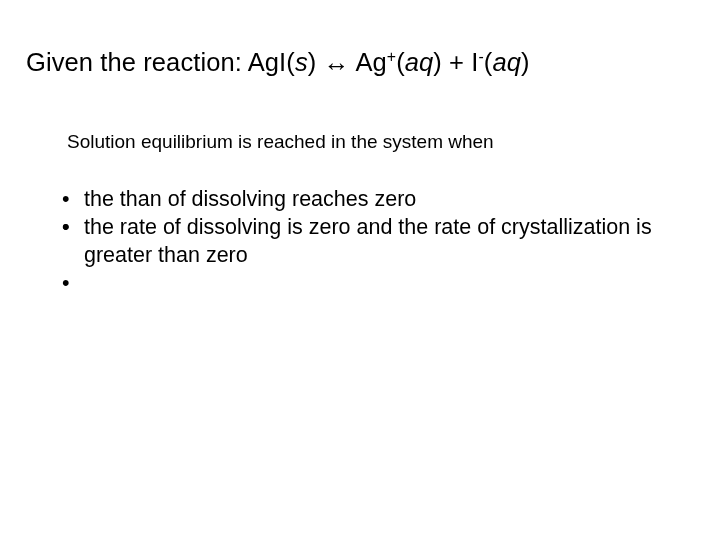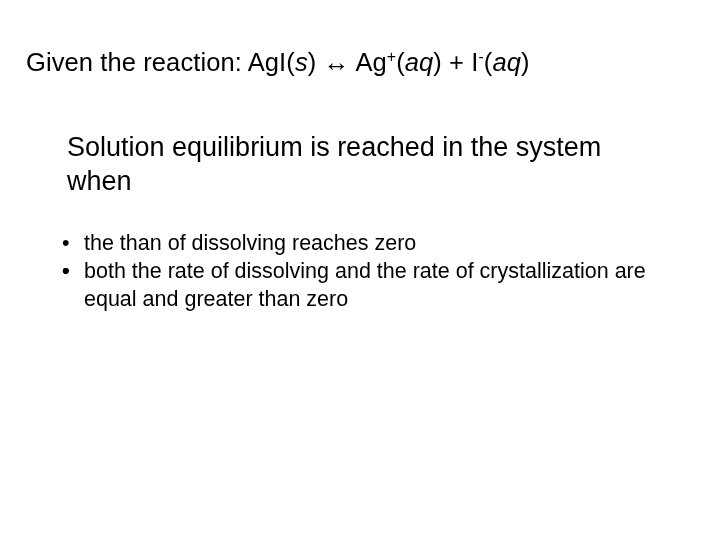--- a/index.html
+++ b/index.html
@@ -42,21 +42,21 @@
     font-size: 26px;
   }
   .body-block {
     position: absolute;
     left: 42px;
     top: 130px;
     width: 650px;
   }
   .lead {
     margin: 0 0 0 25px;
-    font-size: 27px;
+    font-size: 19px;
     line-height: 1.26;
     max-width: 560px;
   }
   ul.bullets {
     list-style: none;
     margin: 32px 0 0 0;
     padding: 0;
   }
   ul.bullets > li {
     position: relative;
@@ -90,22 +90,22 @@
     <ul class="bullets">
       <li>
         <span class="dot">•</span>
         <span>the than of dissolving reaches zero</span>
       </li>
       <li>
         <span class="dot">•</span>
       </li>
       <li>
         <span class="dot">•</span>
+        <span>the rate of dissolving is zero and the rate of crystallization is greater than zero</span>
       </li>
       <li>
         <span class="dot">•</span>
-        <span>both the rate of dissolving and the rate of crystallization are equal and greater than zero</span>
       </li>
     </ul>
 
   </div>
 
 </div>
 
 </body></html>

